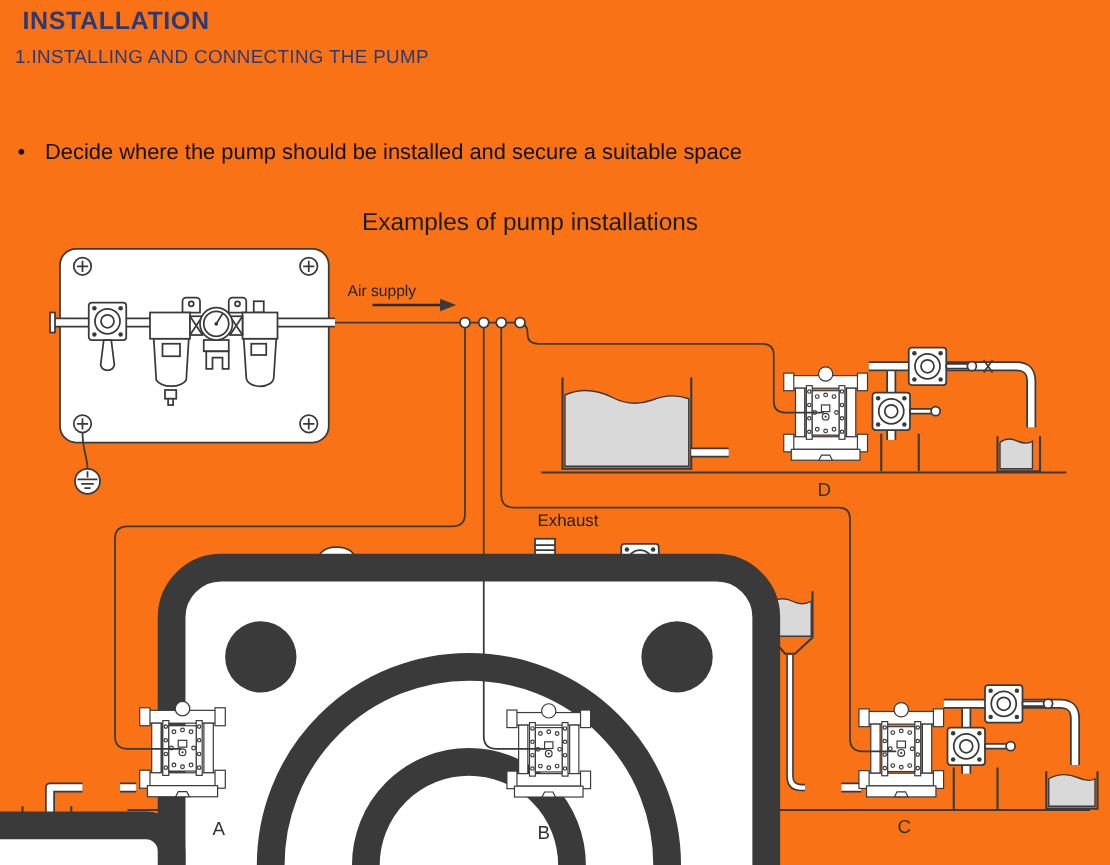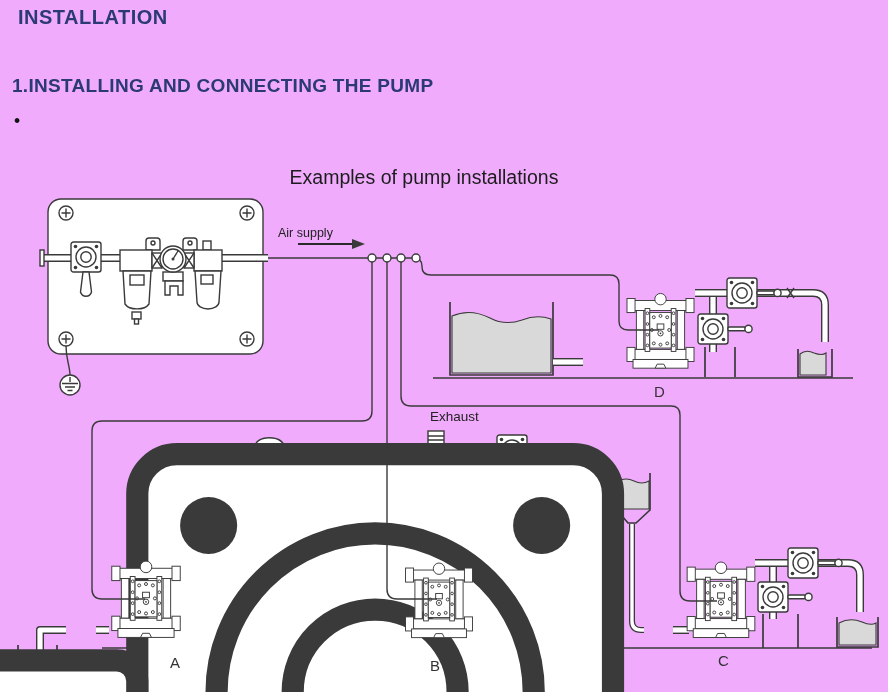--- a/index.html
+++ b/index.html
@@ -1,19 +1,19 @@
 <!DOCTYPE html>
 <html><head>
 <meta charset="utf-8">
 <style>
   html,body{margin:0;padding:0;background:#fff;}
-  .page{position:relative;width:888px;height:692px;background:#f0abfc;overflow:hidden;
+  .page{position:relative;width:888px;height:692px;background:#f97316;overflow:hidden;
         font-family:"Liberation Sans",sans-serif;color:#1a1a1a;}
   .hdr1{position:absolute;left:18px;top:6px;font-size:20px;font-weight:bold;color:#2b3a74;letter-spacing:.5px;}
-  .hdr2{position:absolute;left:12px;top:37px;font-size:19px;font-weight:bold;color:#2b3a74;letter-spacing:.3px;margin-top:38px;}
+  .hdr2{position:absolute;left:12px;top:37px;font-size:15px;font-weight:normal;color:#2b3a74;letter-spacing:.3px;}
   .bullet{position:absolute;left:14px;top:108px;font-size:17.5px;line-height:26px;color:#111;}
   .bullet .mk{position:absolute;left:0;top:0;}
   .bullet .tx{margin-left:22px;}
   svg{position:absolute;left:0;top:0;}
   .ln{stroke:#3a3a3a;stroke-width:1.4;fill:none;}
   .lnw{stroke:#3a3a3a;stroke-width:1.7;fill:none;}
   .fw{fill:#fff;stroke:#3a3a3a;stroke-width:1.4;}
   .fg{fill:#d9d9d9;stroke:#3a3a3a;stroke-width:1.1;}
   .dk{fill:#3a3a3a;stroke:none;}
   .po{stroke:#3a3a3a;stroke-width:8;fill:none;stroke-linejoin:round;}
@@ -27,20 +27,21 @@
 </head>
 <body>
 
 <div class="page">
 
   <div class="hdr1">INSTALLATION</div>
   <div class="hdr2">1.INSTALLING AND CONNECTING THE PUMP</div>
   <div class="bullet">
     <span class="mk">•</span>
     <div class="tx">
+      <div>Decide where the pump should be installed and secure a suitable space</div>
     </div>
   </div>
 
   <svg width="888" height="692" viewBox="0 0 888 692">
     <defs>
       <symbol id="pump" viewBox="0 0 100 130" overflow="visible">
         <rect class="fw" x="3" y="15" width="94" height="15"></rect>
         <rect class="fw" x="0" y="12" width="12" height="21"></rect>
         <rect class="fw" x="88" y="12" width="12" height="21"></rect>
         <circle class="fw" cx="50" cy="13" r="8.5"></circle>

